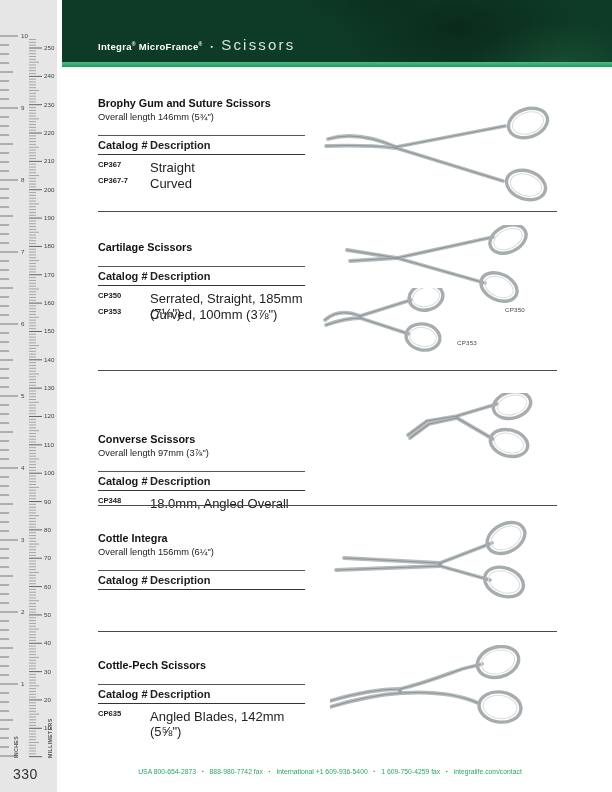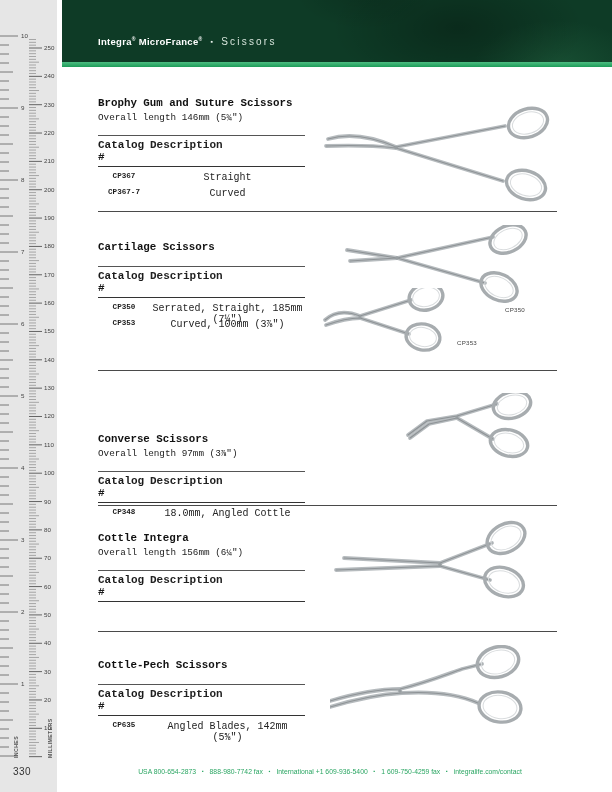--- a/index.html
+++ b/index.html
@@ -8,47 +8,47 @@
 
   
   #ruler-strip{position:absolute;left:0;top:0;width:57px;height:792px;background:#e6e6e6;}
   #ruler-svg{position:absolute;left:0;top:0;}
   .inch-tick{stroke:#5a5a5a;stroke-width:0.8;}
   .mm-tick{stroke:#8a8a8a;stroke-width:0.7;}
   .mm-tick-long{stroke:#555;stroke-width:0.9;}
   .ruler-num{font-size:6.2px;fill:#444;font-family:"Liberation Sans",sans-serif;}
   .ruler-cap{font-size:5.2px;fill:#555;font-weight:bold;letter-spacing:0.4px;
              font-family:"Liberation Sans",sans-serif;}
-  #page-number{position:absolute;left:13px;top:766px;font-size:10px;color:#333;letter-spacing:0.5px;}
+  #page-number{position:absolute;left:13px;top:766px;font-size:14px;color:#333;letter-spacing:0.5px;}
 
   
   #header-bar{position:absolute;left:62px;top:0;width:550px;height:62px;
       background:
         radial-gradient(ellipse 180px 90px at 72% 45%, rgba(0,0,0,0.28), transparent 70%),
         radial-gradient(ellipse 140px 80px at 90% 110%, rgba(70,170,110,0.18), transparent 60%),
         radial-gradient(ellipse 120px 70px at 55% -20%, rgba(0,0,0,0.18), transparent 60%),
         #0e3b26;}
   #header-stripe{position:absolute;left:62px;top:62px;width:550px;height:5px;
       background:linear-gradient(#4dbd82,#1d9c58);}
   #header-title{position:absolute;left:98px;top:36px;font-size:9.5px;color:#ffffff;
       font-weight:bold;letter-spacing:0.3px;white-space:nowrap;}
   #header-title sup{font-size:5px;vertical-align:4px;}
   .hdr-bullet{display:inline-block;font-size:7px;color:#e8f2ec;margin:0 5px;vertical-align:1px;}
-  #header-section-label{font-weight:normal;letter-spacing:2.2px;color:#d6e4db;font-size:10px;}
+  #header-section-label{font-weight:normal;letter-spacing:2.2px;color:#d6e4db;font-size:15px;}
 
   
-  .section{position:absolute;left:98px;width:459px;font-family:Liberation Mono, monospace;}
+  .section{position:absolute;left:98px;width:459px;}
   .sec-title{font-size:10.8px;font-weight:bold;line-height:14px;color:#111;}
   .sec-sub{font-size:9.3px;line-height:13px;margin-top:1px;color:#222;}
   .ptable{width:207px;margin-top:11px;}
   .t-head{display:flex;border-top:0.8px solid #555;padding:3px 0 3px 0;}
   .t-head-rule{border-bottom:1.4px solid #333;}
-  .t-row{display:flex;padding-top:5px;height:11px;text-align:center;}
+  .t-row{display:flex;padding-top:5px;height:11px;}
   .c1{width:52px;font-size:7.6px;font-weight:bold;color:#1a1a1a;}
-  .c2{flex:1;font-size:10px;color:#222;}
+  .c2{flex:1;font-size:13px;color:#222;}
   .t-head .c1,.t-head .c2{font-weight:bold;font-size:11px;}
   .divider{position:absolute;left:98px;width:459px;border-top:1.2px solid #4a4a4a;}
 
   
   .scissors{position:absolute;}
   .sc-wide{stroke:#b6bbbe;stroke-width:3.8;fill:none;stroke-linecap:round;stroke-linejoin:round;}
   .sc-thin{stroke:#8e9396;stroke-width:1.1;fill:none;stroke-linecap:round;stroke-linejoin:round;}
   .sc-ring{stroke:#a7acaf;stroke-width:3.4;fill:none;}
   .sc-ring-hi{stroke:#d9dcde;stroke-width:1;fill:none;}
   .sc-pivot{fill:#979da0;}
@@ -534,21 +534,21 @@
   <div class="section" style="top:399px;margin-top:33px;">
     <div class="sec-title">Converse Scissors</div>
     <div class="sec-sub">Overall length 97mm (3⅞")</div>
     <div class="ptable">
       <div class="t-head t-head-rule">
         <span class="c1">Catalog #</span>
         <span class="c2">Description</span>
       </div>
       <div class="t-row">
         <span class="c1">CP348</span>
-        <span class="c2">18.0mm, Angled Cottle</span>
+        <span class="c2">18.0mm, Angled Overall</span>
       </div>
     </div>
   </div>
 
   <svg class="scissors" style="left:335px;top:393px;" width="240" height="68" viewBox="0 0 240 68">
     <path class="sc-wide" d="M73 42 L92 28 L122 23 L162 11"></path>
     <path class="sc-wide" d="M75 45 L94 31 L122 25 L158 46"></path>
     <path class="sc-thin" d="M73 42 L92 28 L122 23 L162 11"></path>
     <path class="sc-thin" d="M75 45 L94 31 L122 25 L158 46"></path>
     <ellipse class="sc-ring" cx="177" cy="12" rx="19" ry="13" transform="rotate(-15 177 12)"></ellipse>

